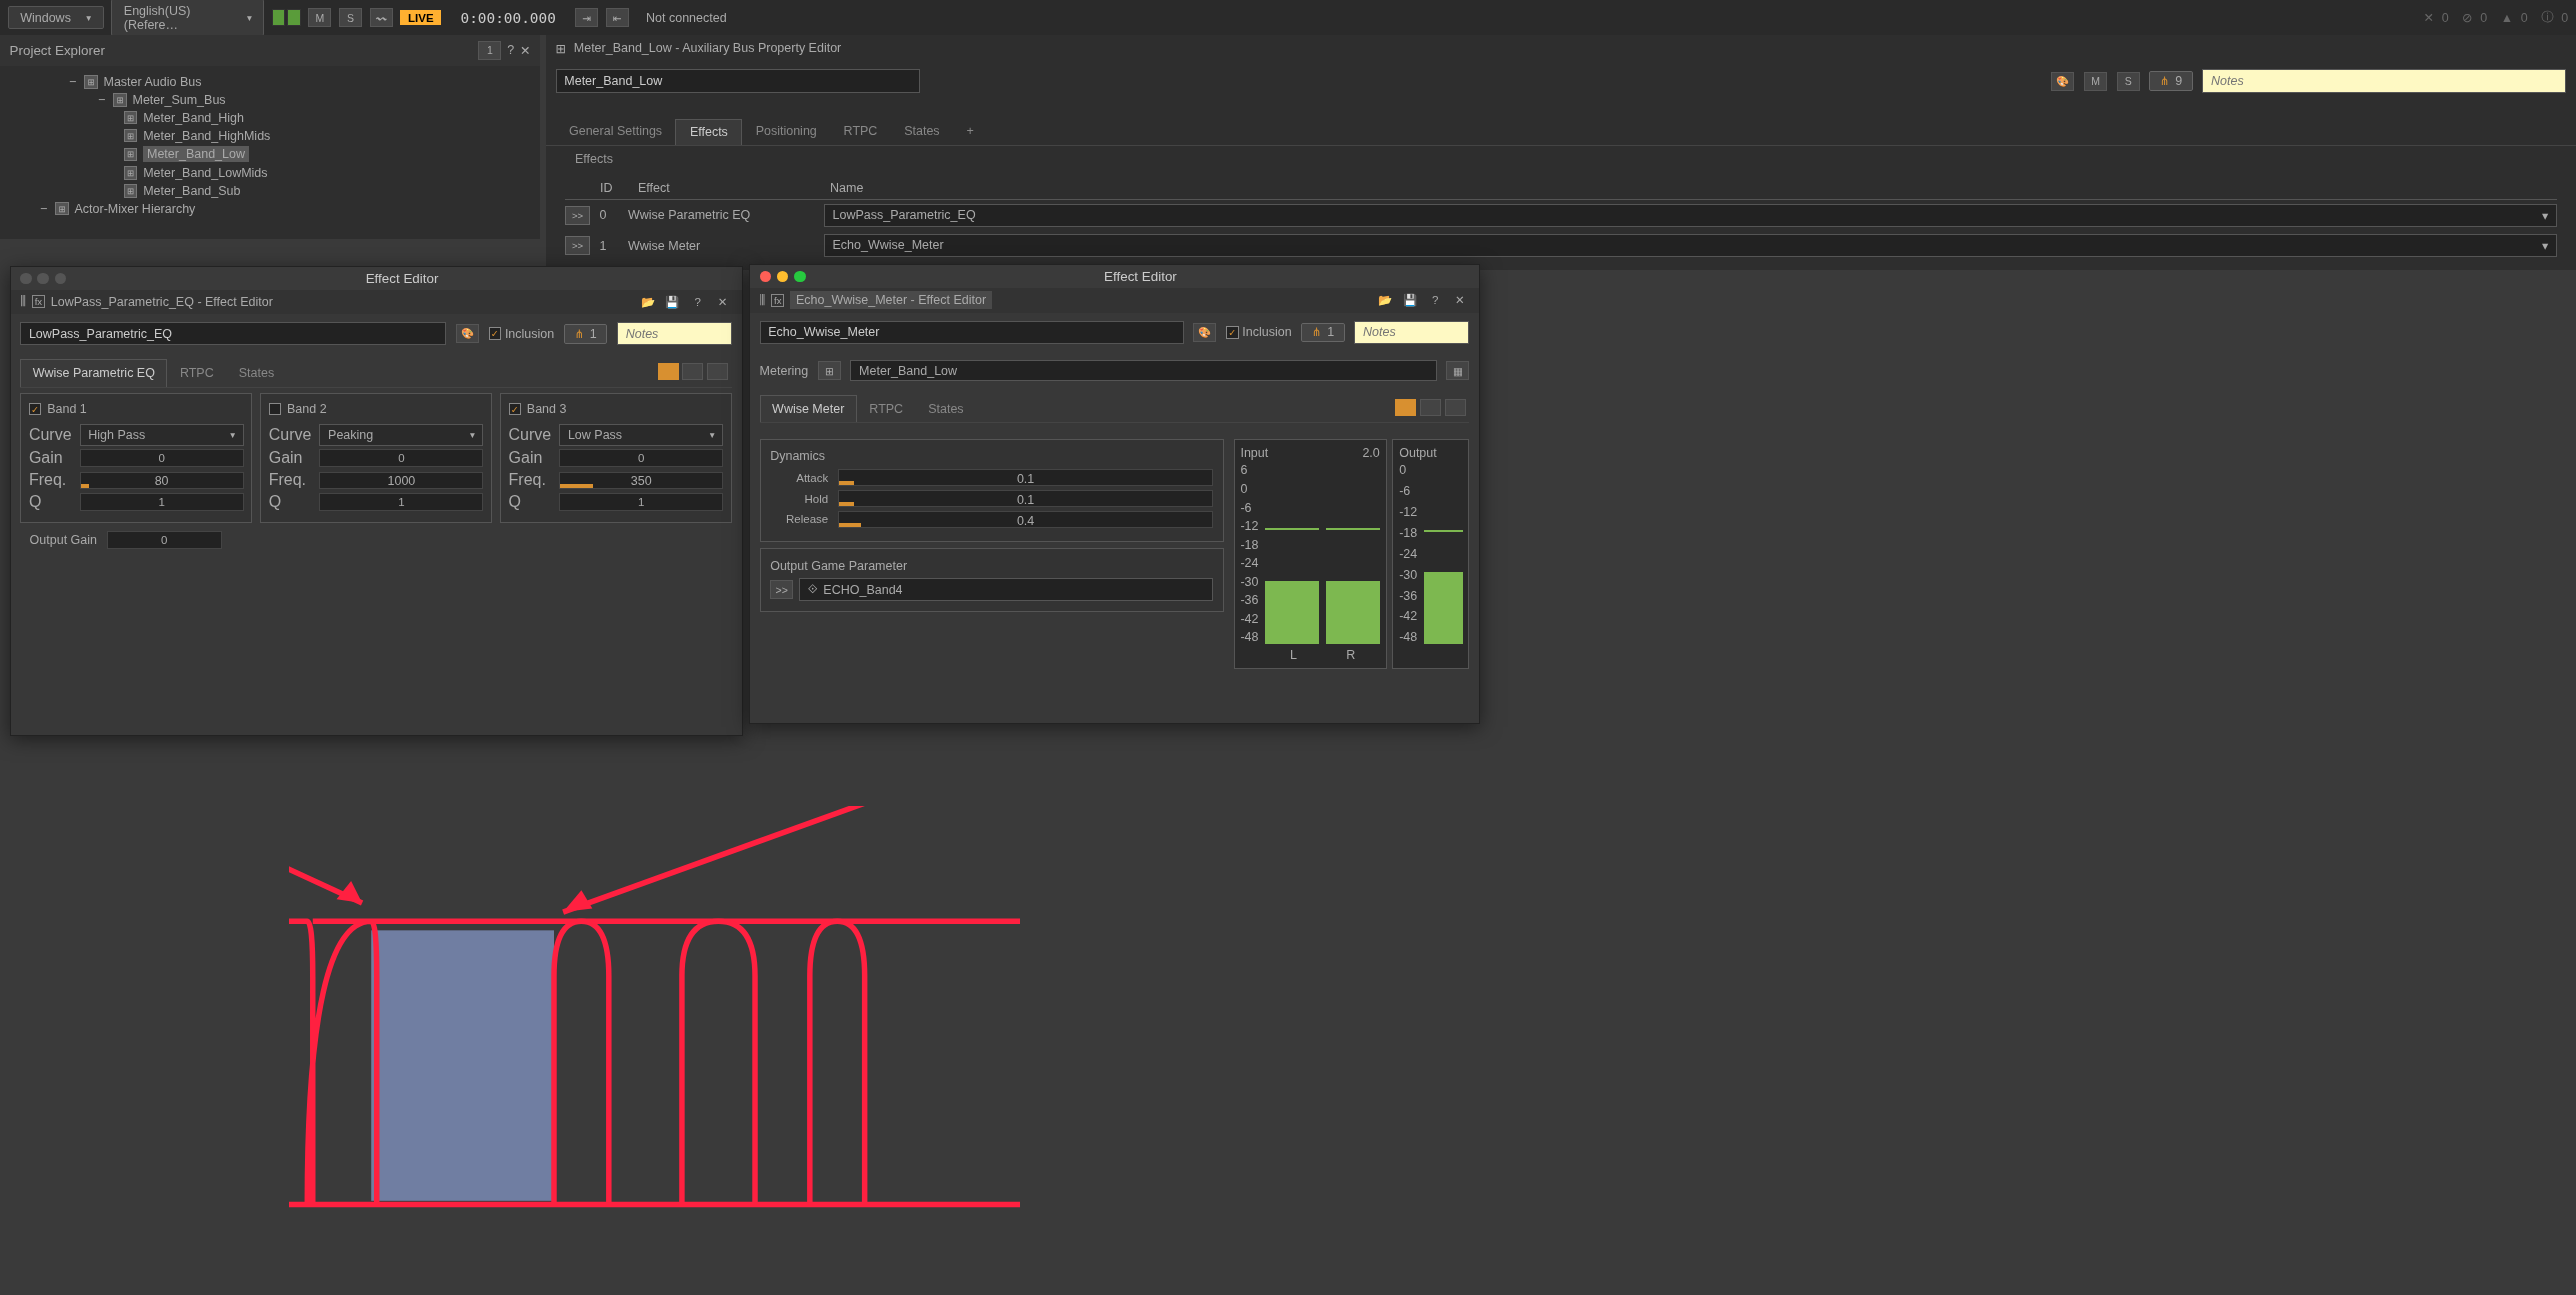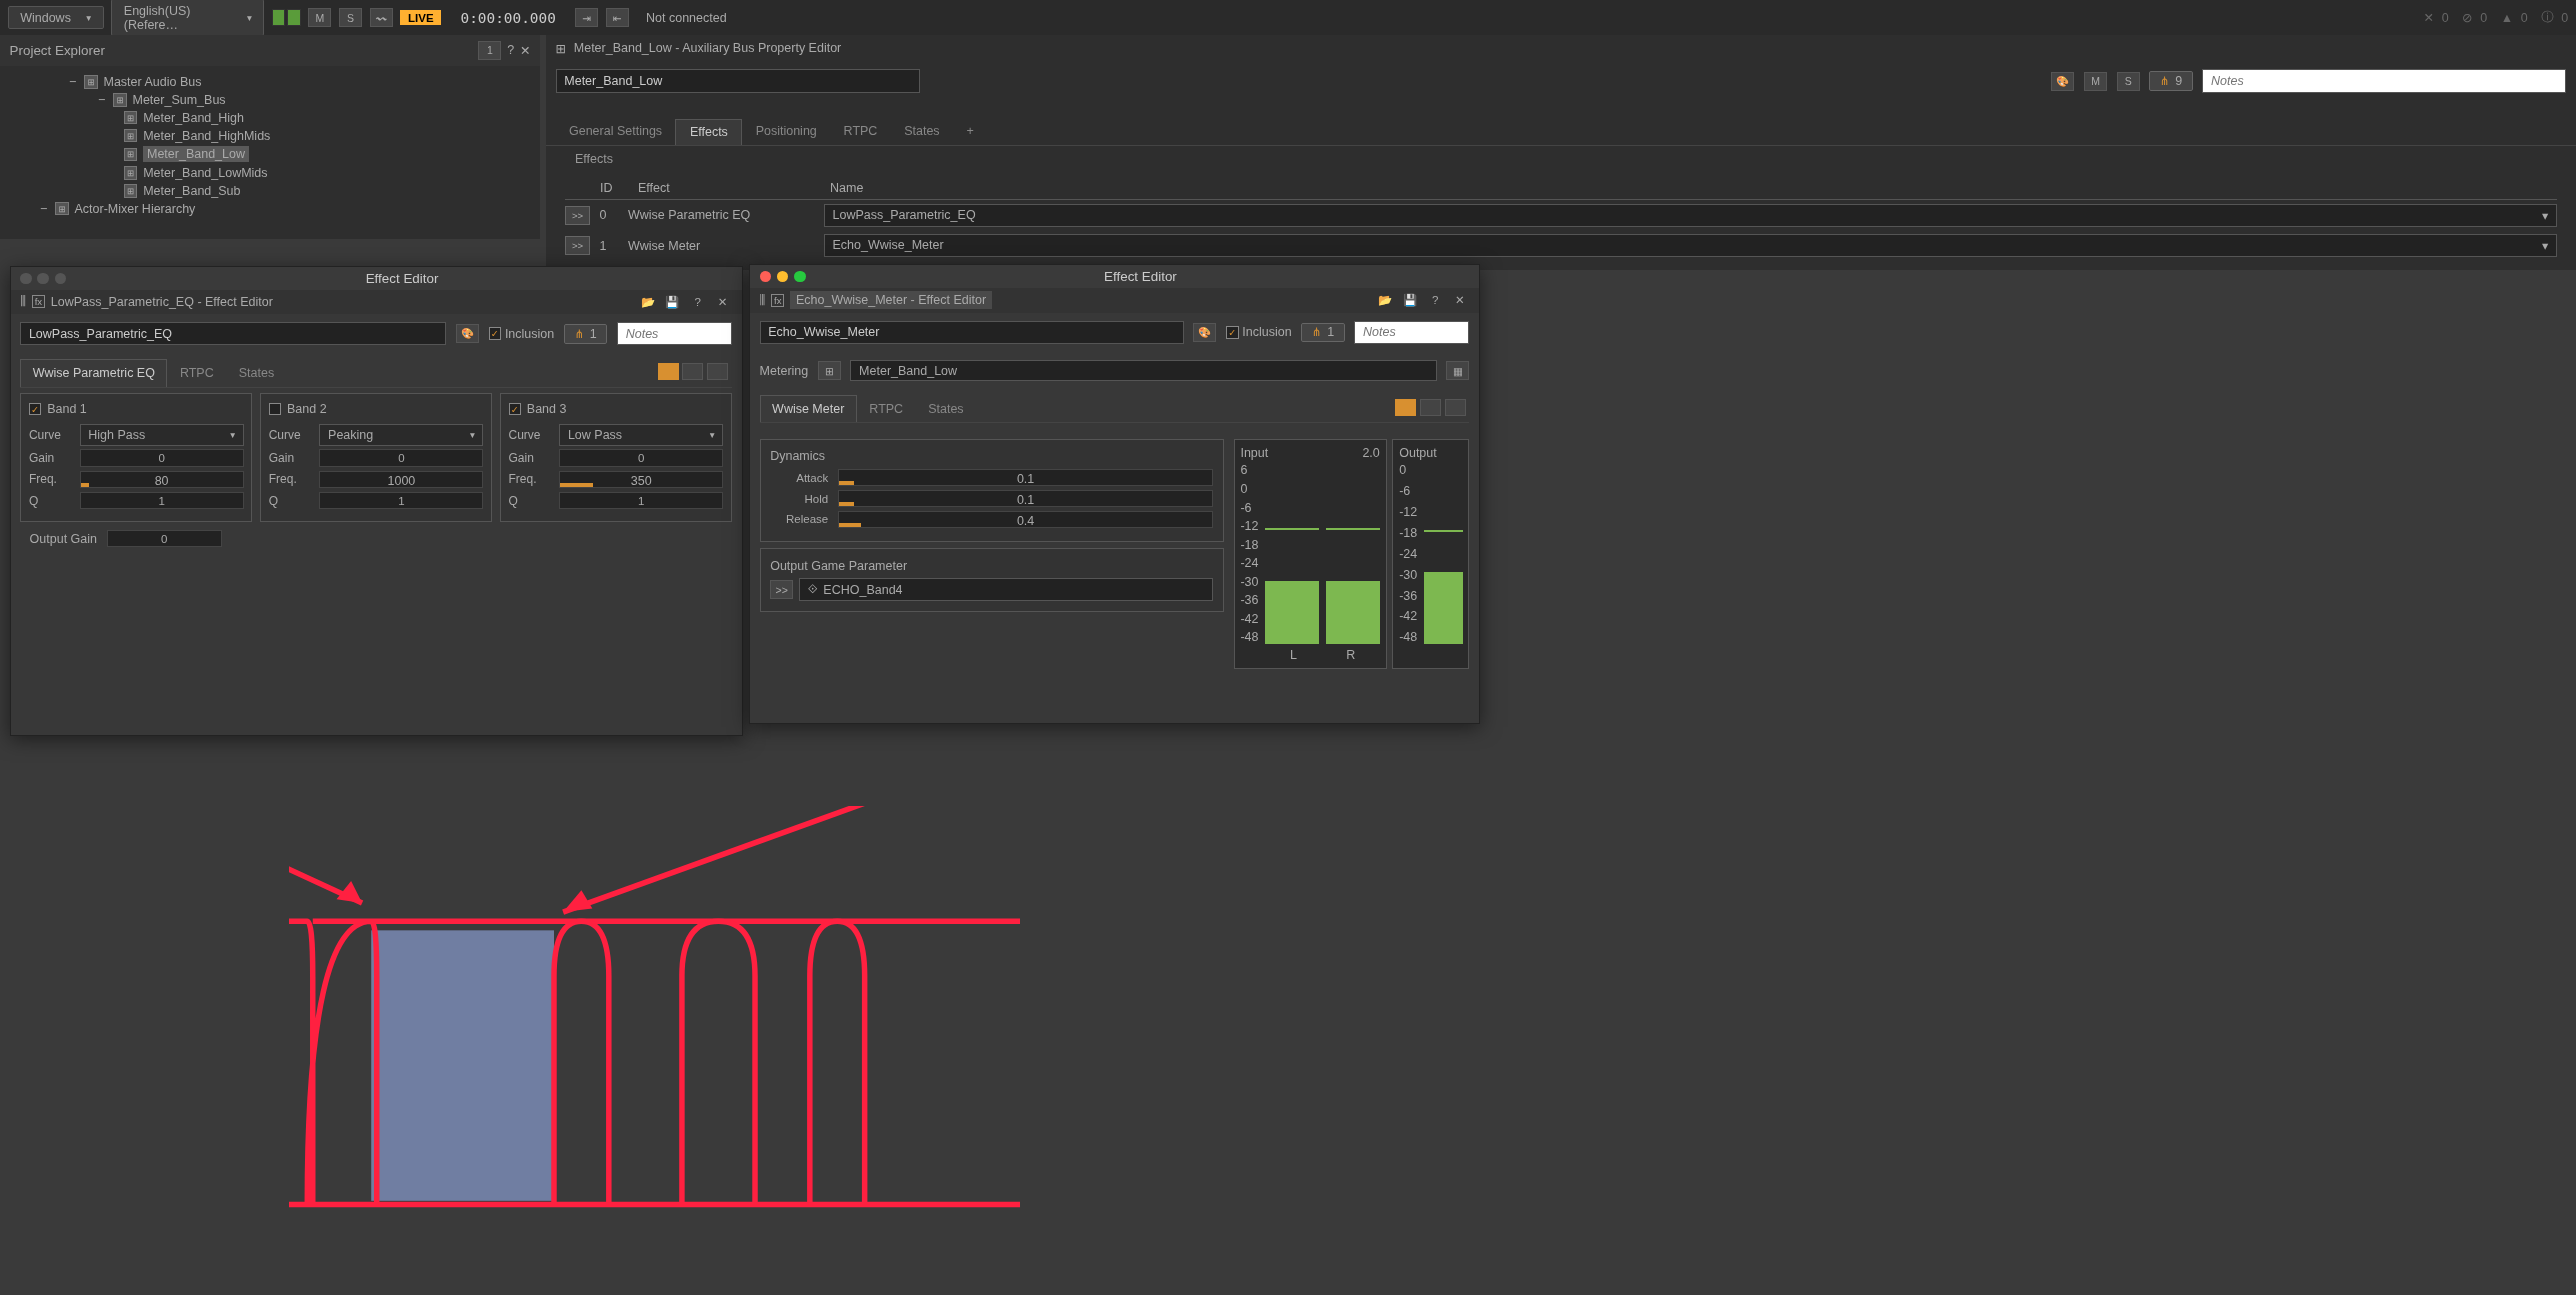--- a/index.html
+++ b/index.html
@@ -54,21 +54,21 @@
 .viewbtn{width:21px;height:17px;border:1px solid #555;background:#444}
 .viewbtn.active{background:#d89030;border-color:#d89030}
 .bands{display:flex;gap:7.7px;padding:0 9.6px}
 .band{border:1px solid #555;padding:7.7px;flex:1;background:#333}
 .band-hdr{display:flex;align-items:center;gap:5.8px;margin-bottom:7.7px}
 .chk{width:12.5px;height:12.5px;border:1px solid #888;background:#222;display:flex;align-items:center;justify-content:center;font-size:9.6px;color:#d89030}
 .chk.on::after{content:"✓"}
 .band.disabled{color:#666}
 .band.disabled .chk{color:#666}
 .frow{display:flex;align-items:center;gap:7.7px;margin:3.8px 0}
-.flbl{width:43px;font-size:12px}
+.flbl{width:43px;font-size:16px}
 .fval{flex:1;text-align:center;background:#222;border:1px solid #444;padding:1.9px;font-size:11.5px}
 .fval.slider{position:relative;background:#222;height:17px}
 .fval.slider .bar{position:absolute;bottom:0;left:0;height:3.8px;background:#d89030}
 .dropdown{flex:1;background:#2a2a2a;border:1px solid #555;padding:2.9px 7.7px;display:flex;justify-content:space-between;align-items:center}
 .dropdown::after{content:"▾";font-size:9.6px}
 .ograph{position:absolute;left:278px;top:539px;width:383px;height:182px}
 .output-row{display:flex;align-items:center;gap:9.6px;padding:7.7px 19px}
 .meter-panel{display:flex;padding:9.6px;gap:9.6px}
 .meter-left{flex:1;display:flex;flex-direction:column;gap:5.8px}
 .meter-box{border:1px solid #555;padding:9.6px;background:#333}
@@ -76,21 +76,21 @@
 .mrow .mlbl{width:58px;text-align:right;font-size:11.5px}
 .meter-viz{display:flex;gap:5.8px}
 .viz-box{border:1px solid #555;background:#2a2a2a;padding:5.8px;width:153px;height:230px;display:flex;flex-direction:column}
 .viz-hdr{display:flex;justify-content:space-between;font-size:10.5px;margin-bottom:3.8px}
 .viz-bars{flex:1;display:flex;align-items:flex-end;gap:3.8px;position:relative;padding-left:25px}
 .viz-bar{flex:1;background:#7db850}
 .viz-scale{position:absolute;left:0;top:0;bottom:0;display:flex;flex-direction:column;justify-content:space-between;font-size:8.6px;color:#777}
 .viz-lbls{display:flex;justify-content:space-around;font-size:9.6px;padding-left:25px;margin-top:3.8px}
 .gp-row{display:flex;align-items:center;gap:5.8px;padding:5.8px 9.6px}
 .gp-field{background:#222;border:1px solid #555;padding:2.9px 7.7px;flex:1;display:flex;align-items:center;gap:5.8px}
-.notes-input{background:#ffffff;border:1px solid #555;padding:3.8px 7.7px;color:#666;font-style:italic;width:115px}
+.notes-input{background:#fef9c3;border:1px solid #555;padding:3.8px 7.7px;color:#666;font-style:italic;width:115px}
 .live-btn{background:#ffb030;color:#000;font-weight:bold;padding:1.9px 7.7px;font-size:11.5px}
 .timecode{font-family:monospace;font-size:14.4px;color:#ccc;padding:0 11.5px}
 .strip-btns{display:flex;gap:1.9px}
 .strip-btns div{width:13.4px;height:17px;background:#5a9c3a;border:1px solid #333}
 svg.eq-curves{width:100%;height:100%}
 .hdr-icons{display:flex;gap:5.8px;align-items:center}
 .fx-section-label{padding:5.8px 0 1.9px 29px;color:#999}
 .link-icon{color:#d89030;font-size:11.5px}
 </style>
 </head>

